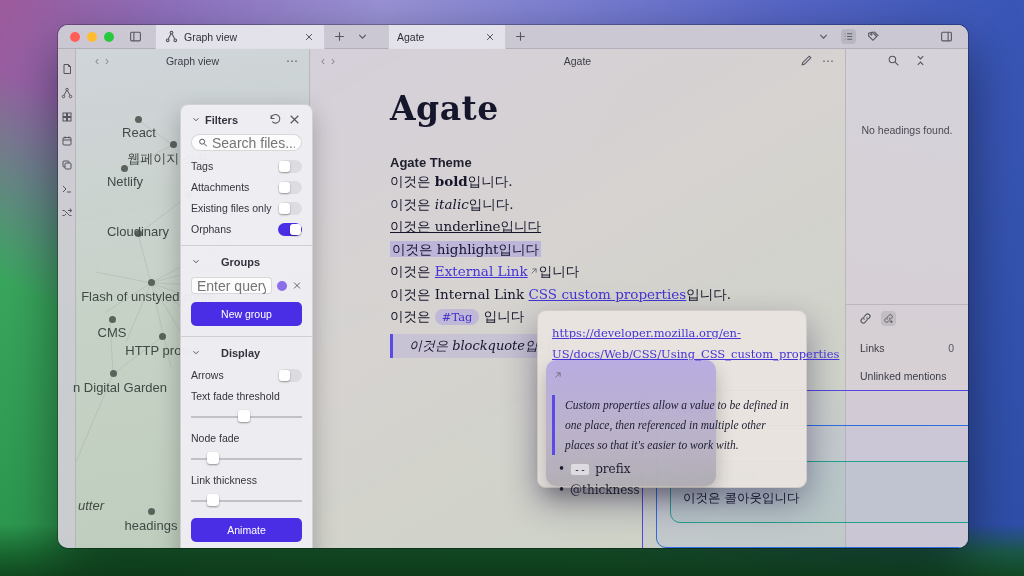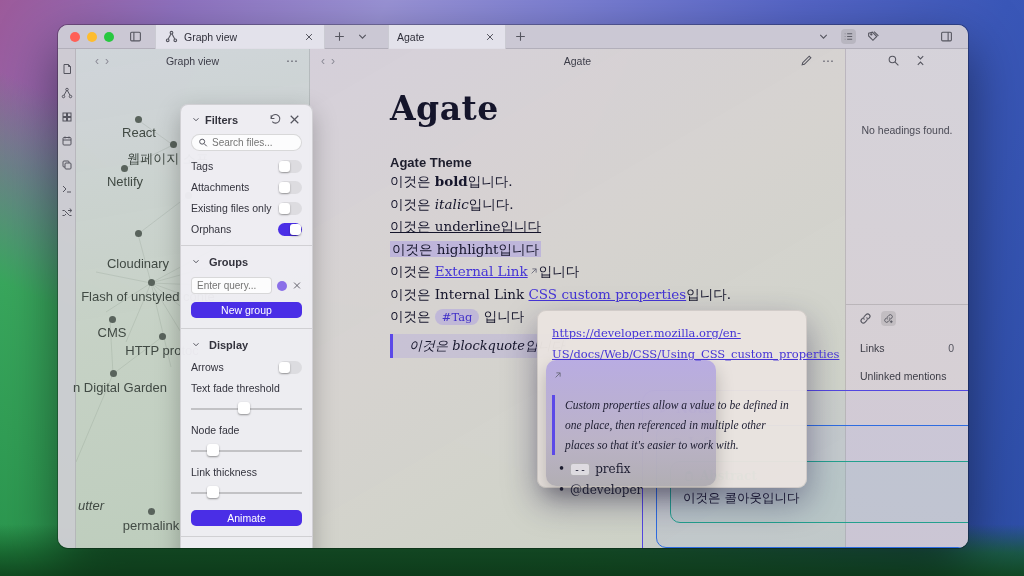--- a/index.html
+++ b/index.html
@@ -61,35 +61,35 @@
   .glabel { position:absolute; font-size:13px; color:#414a44; white-space:nowrap; transform:translateX(-50%); }
 
   
   .filters { position:absolute; left:104px; top:55px; width:133px; height:468px;
     background:rgba(238,237,243,.97); border:1px solid rgba(0,0,0,.12); border-radius:8px 8px 0 0;
     box-shadow:0 8px 24px rgba(0,0,0,.25); padding:7px 10px 0 10px; font-size:10.5px; color:#33333d; z-index:5; }
   .f-head { display:flex; align-items:center; gap:4px; font-weight:bold; font-size:11px; }
   .f-head .sp{ flex:1; }
   .f-search { margin-top:7px; height:17px; background:rgba(255,255,255,.8); border:1px solid rgba(0,0,0,.14);
     border-radius:10px; display:flex; align-items:center; padding:0 6px; gap:4px; }
-  .f-search input, .f-query input { border:none; outline:none; background:transparent; font-size:10px; width:100%;
+  .f-search input, .f-query input { border:none; outline:none; background:transparent; font-size:14px; width:100%;
     color:#44444e; font-family:"Liberation Sans",sans-serif; }
   .f-row { display:flex; align-items:center; justify-content:space-between; margin-top:9px; height:12px; }
   .toggle { width:24px; height:13px; border-radius:7px; background:rgba(0,0,0,.07); position:relative; flex:0 0 auto; }
   .toggle .knob { position:absolute; top:1px; left:1px; width:11px; height:11px; border-radius:3px; background:#fff;
     box-shadow:0 1px 2px rgba(0,0,0,.35); }
   .toggle.on { background:var(--accent); }
   .toggle.on .knob { left:auto; right:1px; }
   .f-div { border:none; border-top:1px solid rgba(0,0,0,.12); margin:10px -10px 0 -10px; }
-  .f-sec { display:flex; align-items:center; gap:8px; font-weight:bold; font-size:11px; margin-top:8px; }
+  .f-sec { display:flex; align-items:center; gap:20px; font-weight:bold; font-size:11px; margin-top:8px; }
   .f-query { margin-top:8px; display:flex; align-items:center; gap:5px; }
   .f-query .qbox { flex:1; height:17px; background:rgba(255,255,255,.8); border:1px solid rgba(0,0,0,.14);
     border-radius:4px; display:flex; align-items:center; padding:0 5px; }
   .swatch { width:10px; height:10px; border-radius:50%; background:#8a6fe8; flex:0 0 auto; }
-  .f-btn { margin-top:8px; height:16px; border-radius:5px; background:var(--accent); color:#fff; font-size:10.5px;
+  .f-btn { margin-top:8px; height:24px; border-radius:5px; background:var(--accent); color:#fff; font-size:10.5px;
     display:flex; align-items:center; justify-content:center; }
   .f-label { margin-top:9px; }
   .slider { margin-top:8px; height:13px; position:relative; }
   .slider::before { content:""; position:absolute; left:0; right:0; top:6px; height:1.5px; background:rgba(0,0,0,.18); }
   .sthumb { position:absolute; top:0; width:12px; height:12px; border-radius:3px; background:#fff;
     box-shadow:0 1px 2px rgba(0,0,0,.4); transform:translateX(-50%); }
 
   
   .note-pane { position:absolute; left:252px; top:24px; width:536px; height:499px;
     background:linear-gradient(150deg, rgba(214,208,218,.94), rgba(215,212,207,.93) 45%, rgba(203,211,196,.92));
@@ -331,32 +331,32 @@
 
       <div class="gnode" style="left:59px; top:44px"></div>
       <div class="glabel" style="left:63px; top:53px">React</div>
       <div class="gnode" style="left:94px; top:69px"></div>
       <div class="glabel" style="left:92px; top:78px">웹페이지 소프</div>
       <div class="gnode" style="left:45px; top:93px"></div>
       <div class="glabel" style="left:49px; top:102px">Netlify</div>
       <div class="gnode" style="left:109px; top:120px"></div>
       <div class="glabel" style="left:130px; top:129px">Liv</div>
       <div class="gnode" style="left:59px; top:158px"></div>
-      <div class="glabel" style="left:62px; top:184px">Cloudinary</div>
+      <div class="glabel" style="left:62px; top:152px">Cloudinary</div>
       <div class="gnode" style="left:72px; top:207px"></div>
       <div class="glabel" style="left:72px; top:217px">Flash of unstyled conte</div>
       <div class="gnode" style="left:33px; top:244px"></div>
       <div class="glabel" style="left:36px; top:253px">CMS</div>
       <div class="gnode" style="left:83px; top:261px"></div>
       <div class="glabel" style="left:86px; top:271px">HTTP protoc</div>
       <div class="gnode" style="left:34px; top:298px"></div>
       <div class="glabel" style="left:44px; top:308px">n Digital Garden</div>
       <div class="glabel" style="left:15px; top:426px; font-style:italic">utter</div>
       <div class="gnode" style="left:72px; top:436px"></div>
-      <div class="glabel" style="left:75px; top:446px">permalink</div>
+      <div class="glabel" style="left:75px; top:446px">headings</div>
     </div>
 
     <div class="filters">
       <div class="f-head">
         <span class="tb-icon" style="width:10px">
           <svg viewBox="0 0 24 24" fill="none" stroke="currentColor" stroke-width="2.4">
                 <polyline points="6,9 12,15 18,9"></polyline>
               </svg>
             </span>
         <span>Filters</span>
@@ -538,21 +538,21 @@
               </svg></span>
       </div>
       <div class="pp-quote">Custom properties allow a value to be defined in one place, then referenced in multiple other places so that it's easier to work with.</div>
       <div class="pp-li">
             <span class="dot">•</span>
         <span class="code-chip">--</span>
         <span>prefix</span>
           </div>
       <div class="pp-li">
             <span class="dot">•</span>
-        <span>@developer</span>
+        <span>@thickness</span>
           </div>
     </div>
   </div>
 
   <div class="right-sb">
     <div class="rs-head">
       <span class="tb-icon">
         <svg viewBox="0 0 24 24" fill="none" stroke="currentColor" stroke-width="2">
               <circle cx="10" cy="10" r="6"></circle>
               <line x1="15" y1="15" x2="21" y2="21"></line>

